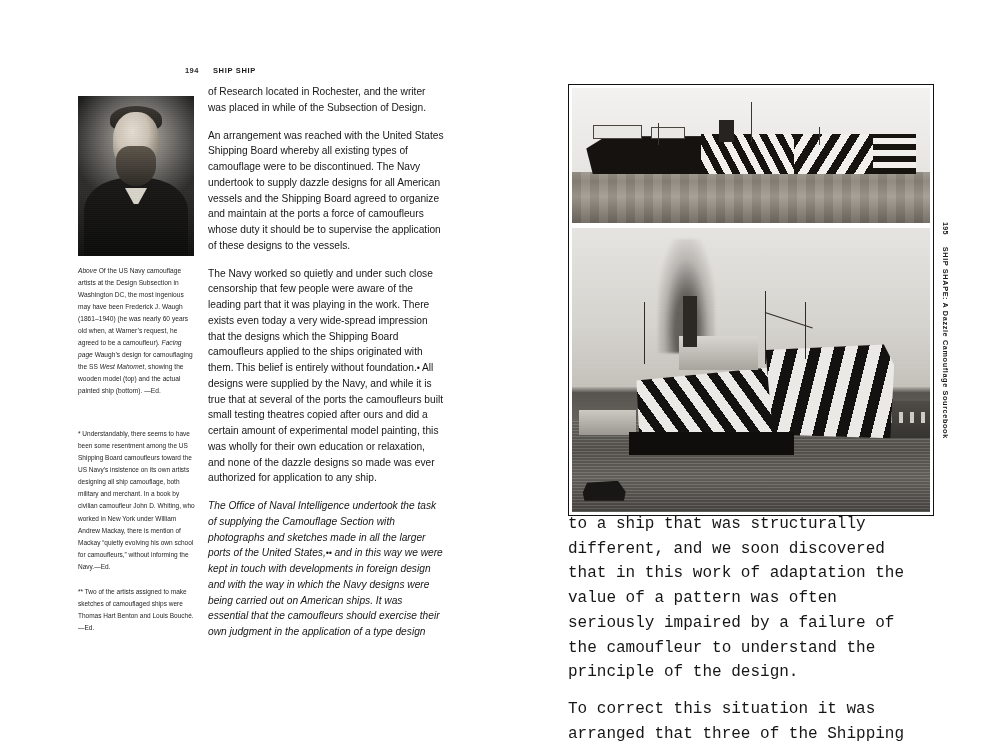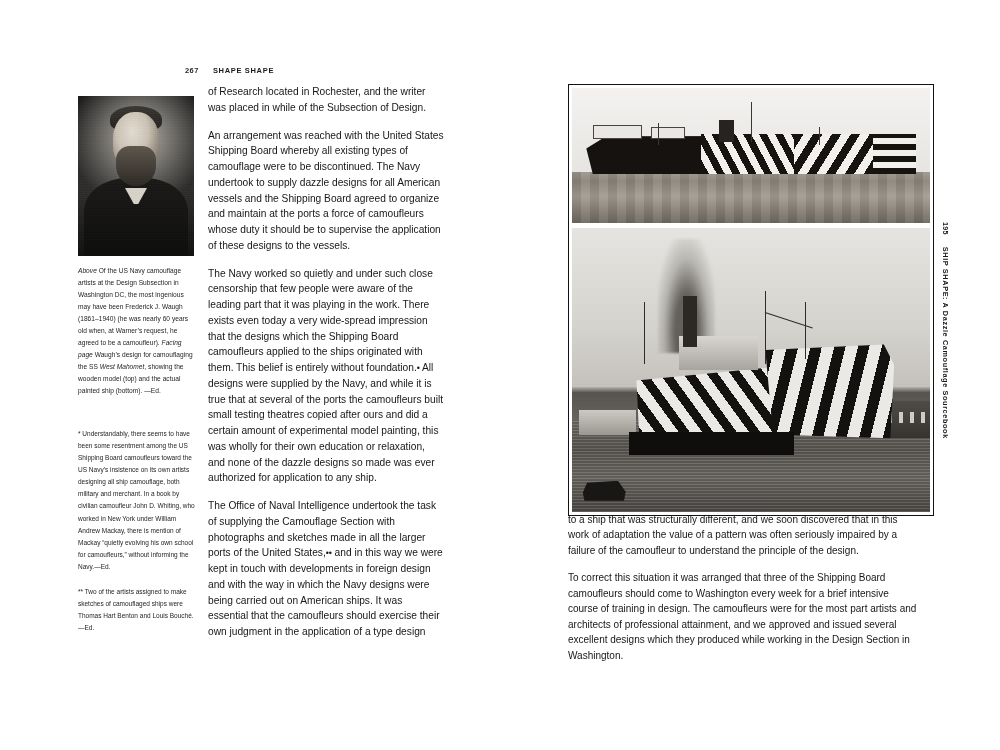--- a/index.html
+++ b/index.html
@@ -87,21 +87,21 @@
 
   
   .maincol{
     position:absolute;left:208px;top:84px;width:236px;
   }
   .maincol p{
     margin:0 0 12px 0;
     font-size:10.2px;line-height:1.545;
     color:#161616;
   }
-  .maincol p:last-child{margin-bottom:16px;}
+  .maincol p:last-child{margin-bottom:16px;font-style:italic;}
   sup.note{font-size:9px;line-height:0;vertical-align:0;letter-spacing:-.02em;}
 
   
   .plate{
     position:absolute;left:568px;top:84px;width:366px;height:432px;
     border:1px solid #121212;background:#ffffff;
     box-sizing:border-box;padding:3px;
   }
   .photo{position:relative;overflow:hidden;width:100%;}
   .photo.top{height:135px;}
@@ -179,21 +179,21 @@
     background:repeating-linear-gradient(90deg, #cfccc6 0 4px, transparent 4px 11px);}
   .p-bot .farship{
     position:absolute;left:2%;bottom:27%;width:16%;height:9%;
     background:linear-gradient(180deg,#cdcac4,#9b9892);}
   .p-bot .tug{position:absolute;left:3%;bottom:4%;width:12%;height:7%;background:#171614;
     clip-path:polygon(0 60%,10% 10%,82% 0,100% 55%,96% 100%,4% 100%);}
   .p-bot .grain{position:absolute;inset:0;opacity:.2;
     background-image:repeating-linear-gradient(0deg, rgba(255,255,255,.05) 0 1px, rgba(0,0,0,.05) 1px 2px);}
 
   .rightcol{position:absolute;left:568px;top:512px;width:366px;}
-  .rightcol p{margin:0 16px 12px 0;font-size:10px;line-height:1.545;color:#161616;}
+  .rightcol p{margin:0 16px 12px 0;font-size:16px;line-height:1.545;color:#161616;font-family:Liberation Mono, monospace;}
   .rightcol p:last-child{margin-bottom:0;}
 
   
   .vrun{
     position:absolute;left:941px;top:222px;
     width:18px;height:300px;
   }
   .vrun .inner{
     position:absolute;top:0;left:0;
     transform-origin:left top;
@@ -205,22 +205,22 @@
   .vrun .vfolio{font-weight:700;letter-spacing:.03em;}
 </style>
 </head>
 <body>
 
 <div class="spread">
 
   <div class="page-left">
 
     <div class="runhead">
-      <span class="folio">267</span>
-      <span class="title">SHAPE SHAPE</span>
+      <span class="folio">194</span>
+      <span class="title">SHIP SHIP</span>
     </div>
 
     <div class="sidecol">
 
       <div class="portrait">
         <div class="bg"></div>
         <div class="body"></div>
         <div class="collar"></div>
         <div class="hair"></div>
         <div class="head"></div>

